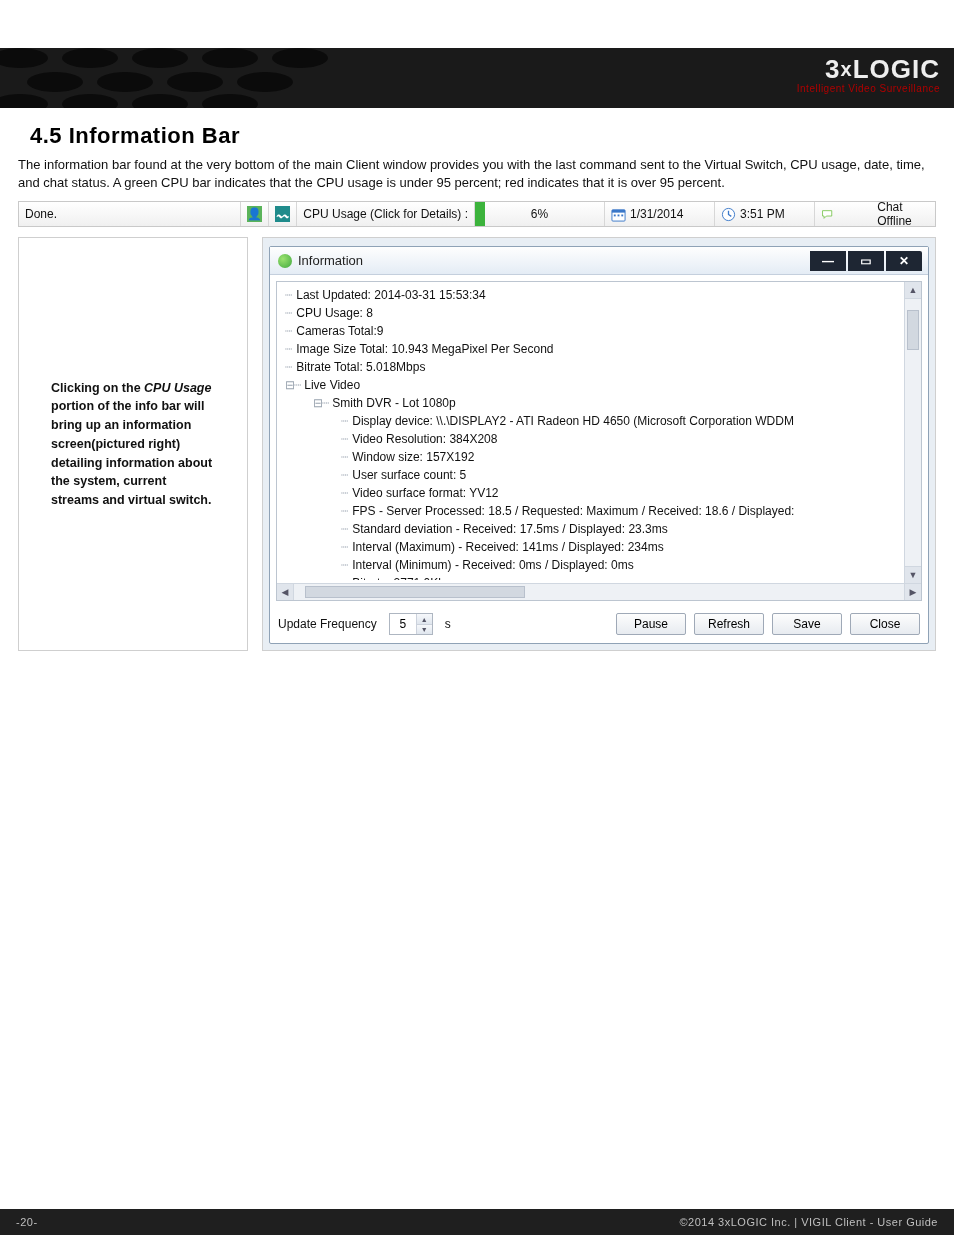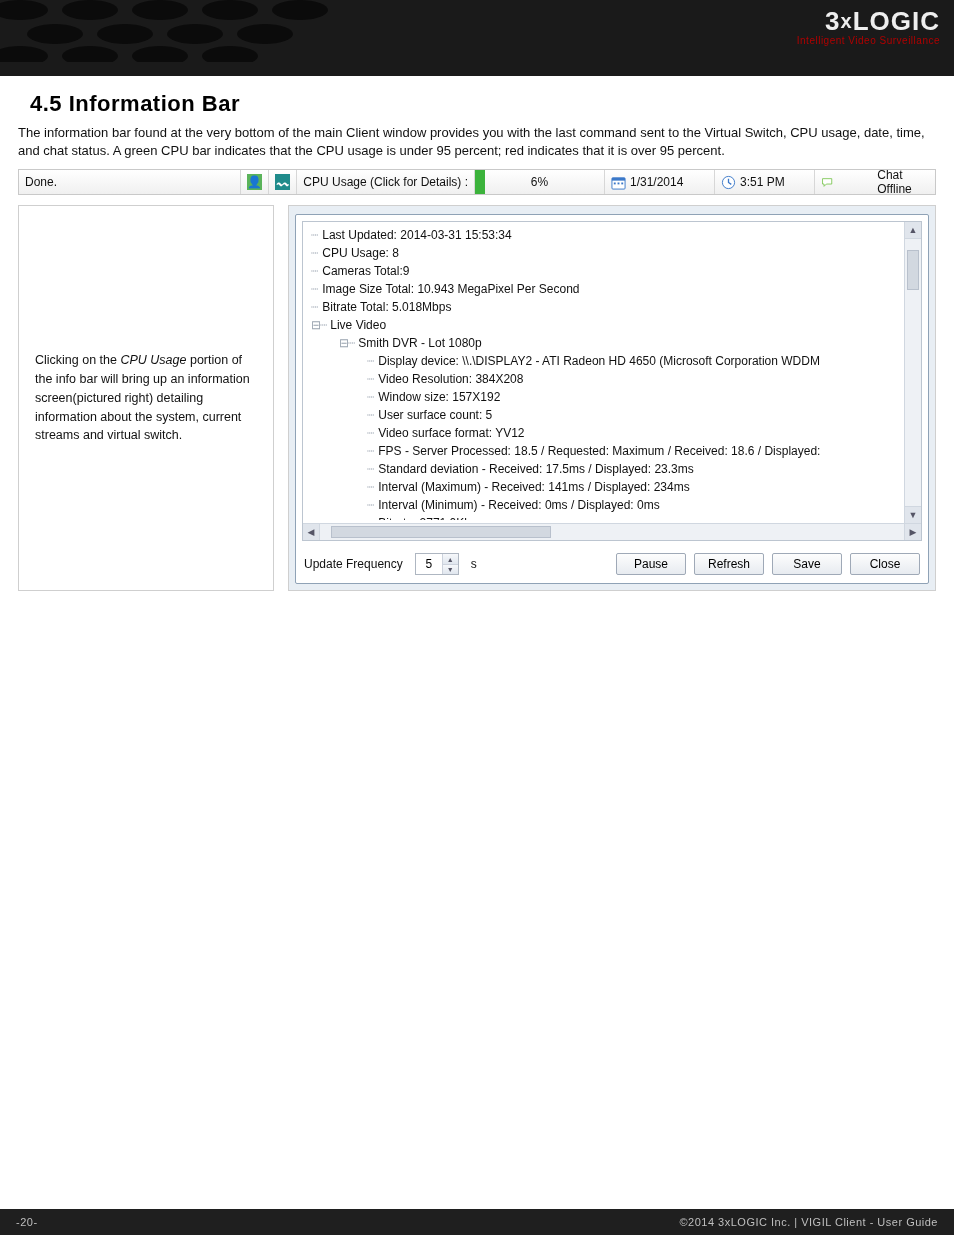--- a/index.html
+++ b/index.html
@@ -1,37 +1,37 @@
 <!DOCTYPE html>
 <html><head>
 <meta charset="utf-8">
 <style>
   * { box-sizing: border-box; margin: 0; padding: 0; }
   body { width: 954px; height: 1235px; font-family: Verdana, Geneva, sans-serif; font-size: 12px; color: #111; background: #fff; position: relative; }
-  .topband { width: 100%; height: 76px; background: #1a1a1a; position: relative; overflow: hidden; }
+  .topband { width: 100%; height: 60px; background: #1a1a1a; position: relative; overflow: hidden; margin-top: 48px; }
   .dots { position: absolute; left: 0; top: 0; }
   .brandbox { position: absolute; right: 14px; top: 6px; text-align: right; }
   .brandmain { font-family: Arial, sans-serif; font-weight: bold; font-size: 26px; color: #eee; letter-spacing: 1px; }
   .brandmain .x { font-size: 20px; vertical-align: 2px; }
   .brandsub { font-size: 10px; color: #b00000; letter-spacing: .5px; margin-top: -2px; padding-left: 8px; }
   .content { padding: 10px 18px; }
   .h45 { font: bold 22px/1.1 Arial, sans-serif; letter-spacing: .5px; color: #000; font-stretch: condensed; margin: 6px 0 8px 12px; }
   .bodypara { font-size: 13px; line-height: 1.35; margin-bottom: 10px; }
   .infobar { display: flex; align-items: stretch; border: 1px solid #c9c9c9; background: linear-gradient(#ffffff,#f0f0f0); height: 26px; font-size: 12px; margin: 6px 0 10px; }
   .ib-seg { display: flex; align-items: center; border-right: 1px solid #d7d7d7; padding: 0 6px; gap: 4px; }
   .ib-seg:last-child { border-right: none; gap: 44px; }
   .ib-status { flex: 1 1 auto; padding-left: 6px; }
   .ib-percent { width: 130px; position: relative; padding: 0; }
   .ib-percent .barfill { position: absolute; left: 0; top: 0; bottom: 0; width: 10px; background: #3cb33c; }
   .ib-percent .pct { position: absolute; left: 0; right: 0; top: 0; bottom: 0; display: flex; align-items: center; justify-content: center; }
   .icon16 { width: 16px; height: 16px; display: inline-block; }
   .sq-green { background: #5ab35a; }
   .sq-teal { background: #1f8b8b; }
   .twocol { display: flex; gap: 14px; align-items: stretch; }
-  .leftcell { width: 256px; border: 1px solid #cfcfcf; padding: 16px; display: flex; align-items: center; }
+  .leftcell { width: 230px; border: 1px solid #cfcfcf; padding: 32px; display: flex; align-items: center; font-weight: bold; }
   .leftcell p { font-size: 12.5px; line-height: 1.5; }
   .leftcell .em { font-style: italic; }
   .rightcell { flex: 1; border: 1px solid #cfcfcf; background: #e8eef4; padding: 8px 6px 6px 6px; position: relative; }
   .winframe { background: #fff; border: 1px solid #8fa2b6; border-radius: 2px; }
   .titlebar { height: 28px; display: flex; align-items: center; justify-content: space-between; background: linear-gradient(#fefefe,#e4ecf5); border-bottom: 1px solid #c4cfdd; padding: 0 6px 0 8px; }
   .titlebar .titleleft { display: flex; align-items: center; gap: 6px; font-size: 13px; color: #222; }
   .titlebar .circle { width: 14px; height: 14px; border-radius: 50%; background: radial-gradient(circle at 35% 35%, #9be26f, #3fa83f); }
   .winbtns { display: flex; gap: 2px; }
   .winbtn { width: 36px; height: 20px; background: #1e2633; color: #fff; display: flex; align-items: center; justify-content: center; font-weight: bold; font-size: 12px; font-family: Arial; }
   .winbtn.last { border-top-right-radius: 2px; }
@@ -135,20 +135,31 @@
       <span>Chat Offline</span>
     </div>
   </div>
 
   <div class="twocol">
     <div class="leftcell">
       <p><span>Clicking on the </span><span class="em">CPU Usage</span><span> portion of the info bar will bring up an information screen(pictured right) detailing information about the system, current streams and virtual switch.</span></p>
     </div>
     <div class="rightcell">
       <div class="winframe">
+        <div class="titlebar">
+          <div class="titleleft">
+            <span class="circle"></span>
+            <span>Information</span>
+          </div>
+          <div class="winbtns">
+            <div class="winbtn">—</div>
+            <div class="winbtn">▭</div>
+            <div class="winbtn last">✕</div>
+          </div>
+        </div>
         <div class="treearea">
           <div class="tree" id="tree">
               <div class="lv1 line">Last Updated: 2014-03-31 15:53:34</div>
               <div class="lv1 line">CPU Usage: 8</div>
               <div class="lv1 line">Cameras Total:9</div>
               <div class="lv1 line">Image Size Total: 10.943 MegaPixel Per Second</div>
               <div class="lv1 line">Bitrate Total: 5.018Mbps</div>
               <div class="lv1 open">Live Video</div>
               <div class="lv2 open">Smith DVR - Lot 1080p</div>
               <div class="lv3 line">Display device: \\.\DISPLAY2 - ATI Radeon HD 4650 (Microsoft Corporation WDDM</div>

